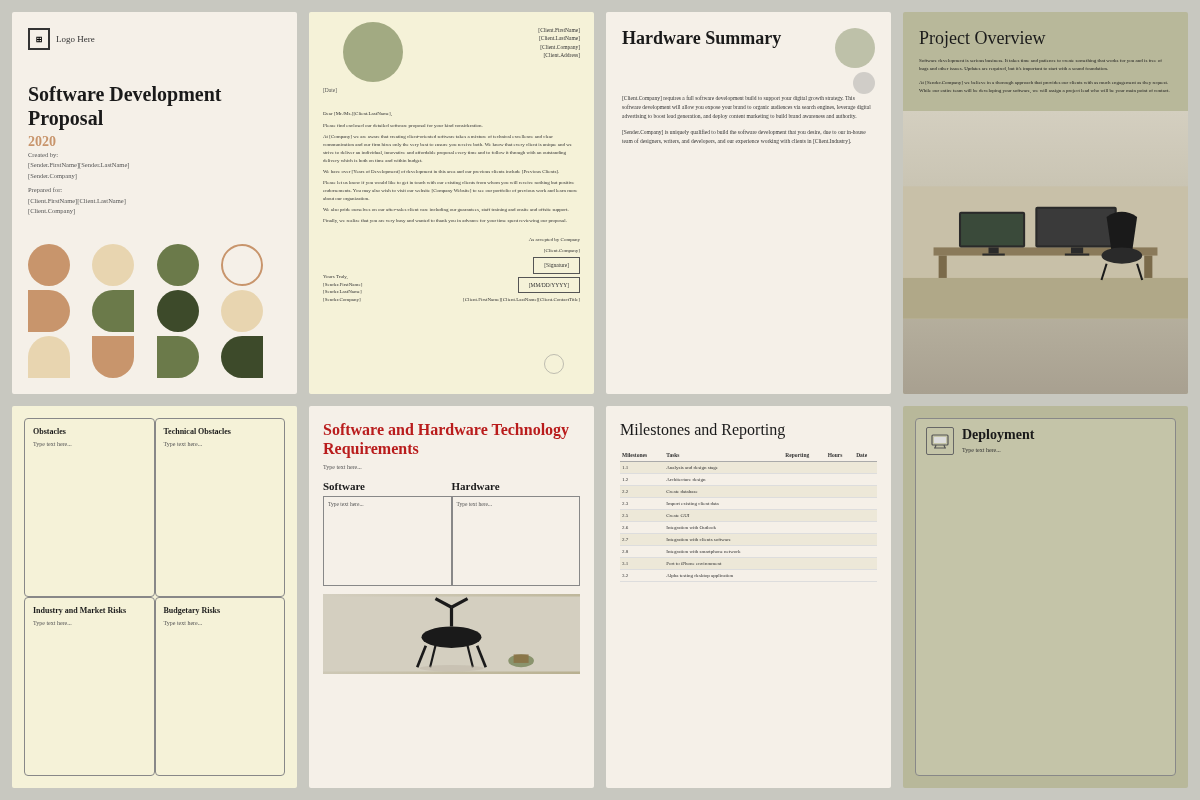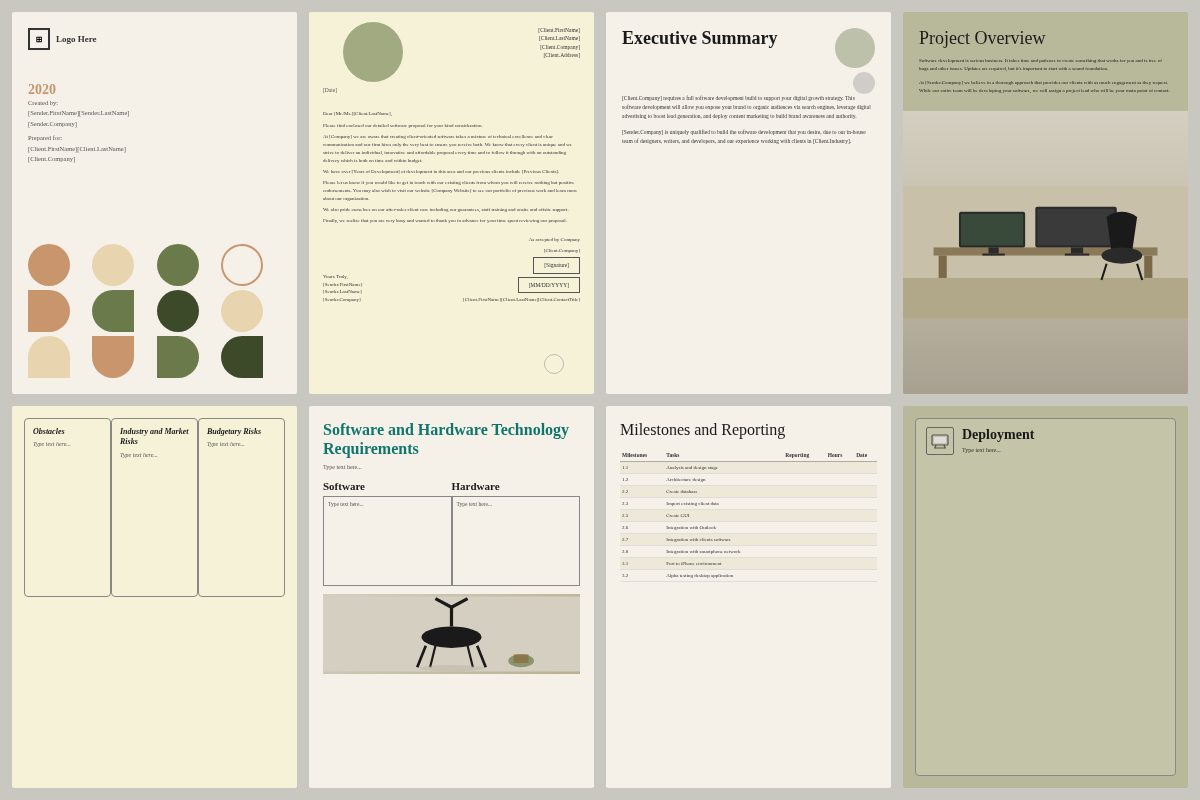--- a/index.html
+++ b/index.html
@@ -45,21 +45,20 @@
       border: 2px solid #333;
       display: flex;
       align-items: center;
       justify-content: center;
       font-size: 8px;
       font-weight: bold;
     }
     .logo-text {
       font-size: 9px;
       color: #333;
-      font-weight: bold;
     }
     .cover-title {
       font-size: 20px;
       font-weight: bold;
       color: #1a1a1a;
       line-height: 1.2;
       margin-bottom: 4px;
     }
     .cover-year {
       font-size: 14px;
@@ -168,24 +167,23 @@
       display: flex;
       align-items: center;
       justify-content: center;
     }
 
     
     .panel-5 {
       background: #f5f2d8;
       padding: 12px;
       display: grid;
-      grid-template-columns: 1fr 1fr 1fr;
+      grid-template-columns: 1fr 1fr;
       grid-template-rows: 1fr 1fr;
       gap: 0;
-      font-style: italic;
     }
     .risk-box {
       border: 1px solid #888;
       border-radius: 4px;
       padding: 8px;
     }
     .risk-title {
       font-size: 8px;
       font-weight: bold;
       color: #1a1a1a;
@@ -198,21 +196,21 @@
     }
 
     
     .panel-6 {
       background: #f5f0e8;
       padding: 14px;
     }
     .tech-title {
       font-size: 16px;
       font-weight: bold;
-      color: #0f766e;
+      color: #b91c1c;
       margin-bottom: 6px;
       line-height: 1.2;
     }
     .tech-subtitle {
       font-size: 6px;
       color: #555;
       margin-bottom: 10px;
     }
     .tech-cols {
       display: grid;
@@ -323,20 +321,21 @@
   </style>
 </head>
 <body>
 
 <div class="panel cream panel-1">
   <div class="logo-area">
     <div class="logo-icon">⊞</div>
     <span class="logo-text">Logo Here</span>
   </div>
   <div style="margin-top: 20px;">
+    <div class="cover-title">Software Development Proposal</div>
     <div class="cover-year">2020</div>
     <div class="cover-credits">
       <span>Created by:</span><br>
       <span>[Sender.FirstName][Sender.LastName]</span><br>
       <span>[Sender.Company]</span>
     </div>
     <div class="cover-credits" style="margin-top: 4px;">
       <span>Prepared for:</span><br>
       <span>[Client.FirstName][Client.LastName]</span><br>
       <span>[Client.Company]</span>
@@ -397,21 +396,21 @@
       <div style="border:1px solid #555; padding: 3px 10px; display:inline-block; margin-bottom:3px; font-size:5.5px;">[MM/DD/YYYY]</div>
       <br>
       <div style="font-size:5px;">[Client.FirstName][Client.LastName][Client.ContactTitle]</div>
     </div>
   </div>
   <div style="position:absolute; bottom: 20px; right: 30px; width:20px; height:20px; border-radius:50%; border: 1px solid #888; opacity:0.5;"></div>
 </div>
 
 <div class="panel cream panel-3">
   <div style="display:flex; justify-content:space-between; align-items:flex-start;">
-    <div class="exec-title" style="flex:1;">Executive Summary</div>
+    <div class="exec-title" style="flex:1;">Hardware Summary</div>
     <div>
       <div class="exec-shape" style="float:none; width:40px; height:40px; border-radius:50%; background:#6b7a4a; opacity:0.4; margin-bottom:4px;"></div>
       <div style="width:22px; height:22px; border-radius:50%; background:#999; opacity:0.4; margin-left:auto;"></div>
     </div>
   </div>
   <p class="exec-text" style="margin-bottom:8px;">[Client.Company] requires a full software development build to support your digital growth strategy. This software development will allow you expose your brand to organic audiences via search engines, leverage digital advertising to boost lead generation, and deploy content marketing to build brand awareness and authority.</p>
   <p class="exec-text">[Sender.Company] is uniquely qualified to build the software development that you desire, due to our in-house team of designers, writers, and developers, and our experience working with clients in [Client.Industry].</p>
 </div>
 
 <div class="panel sage panel-4">
@@ -447,20 +446,24 @@
 
       <line x1="200" y1="76" x2="195" y2="92" stroke="#1a1a1a" stroke-width="2"></line>
       <line x1="230" y1="76" x2="235" y2="92" stroke="#1a1a1a" stroke-width="2"></line>
     </svg>
   </div>
 </div>
 
 <div class="panel lightyellow panel-5">
   <div class="risk-box">
     <div class="risk-title">Obstacles</div>
+    <div class="risk-text">Type text here...</div>
+  </div>
+  <div class="risk-box">
+    <div class="risk-title">Technical Obstacles</div>
     <div class="risk-text">Type text here...</div>
   </div>
   <div class="risk-box">
     <div class="risk-title">Industry and Market Risks</div>
     <div class="risk-text">Type text here...</div>
   </div>
   <div class="risk-box">
     <div class="risk-title">Budgetary Risks</div>
     <div class="risk-text">Type text here...</div>
   </div>

